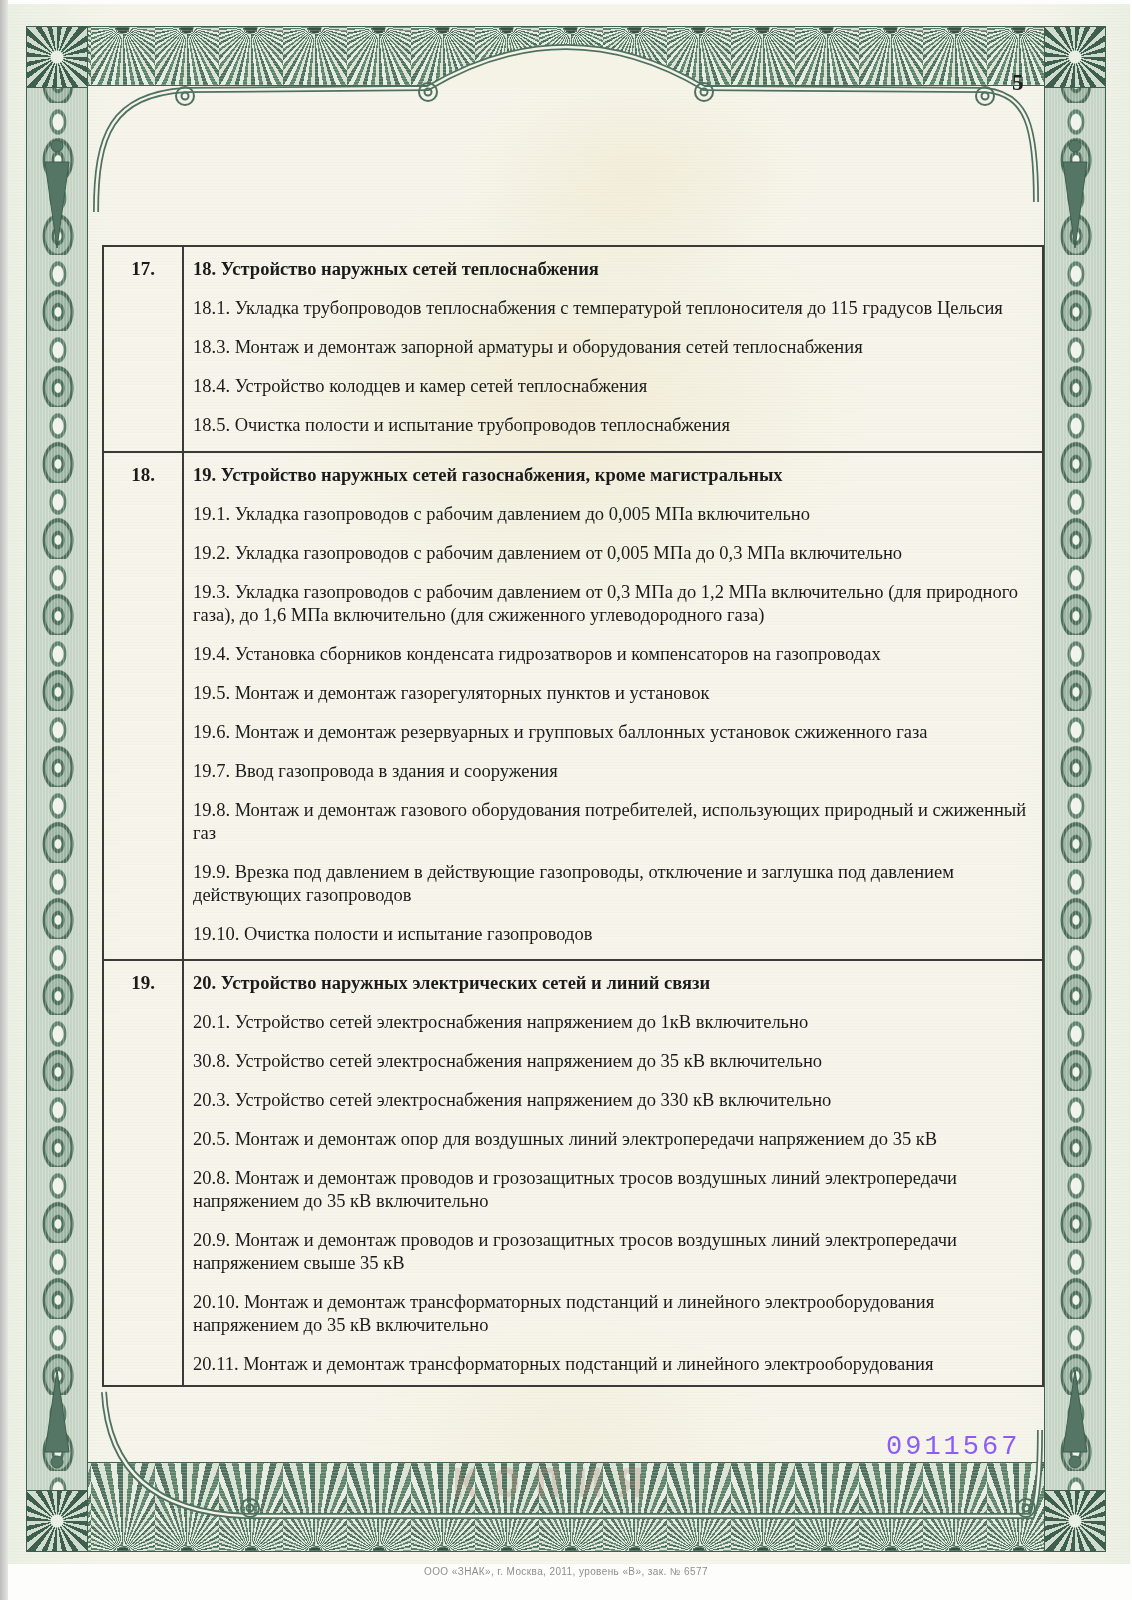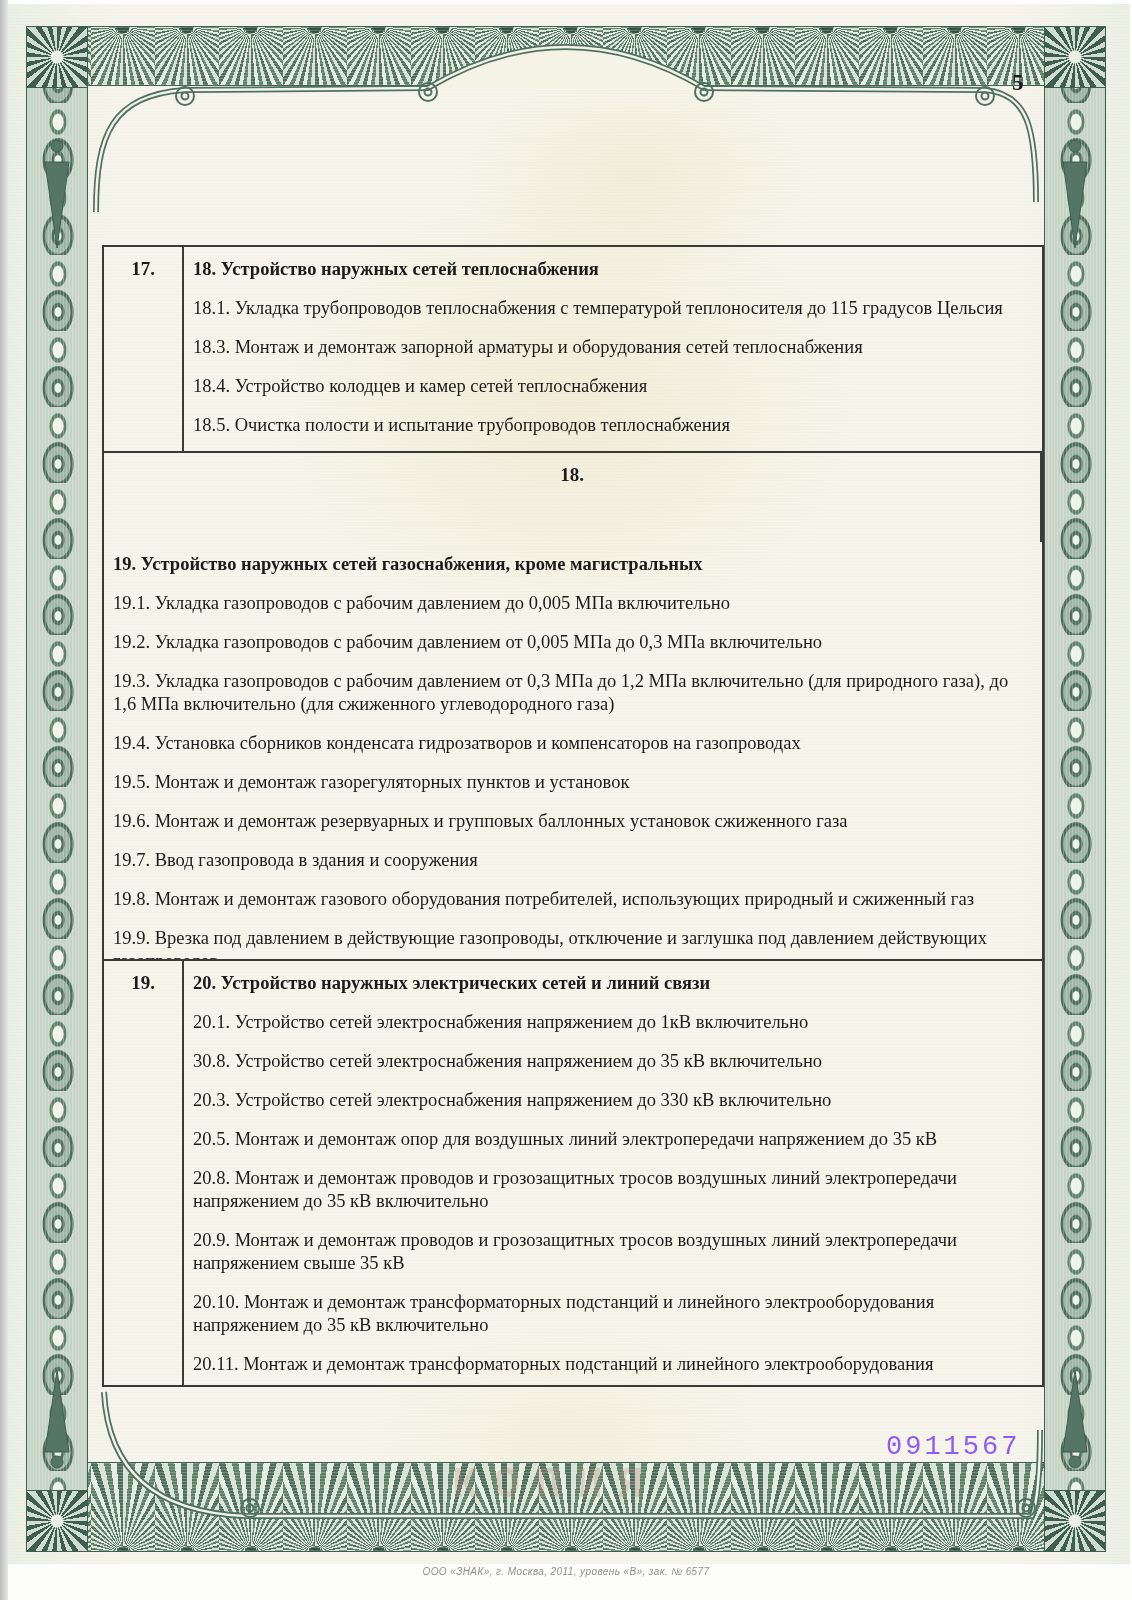--- a/index.html
+++ b/index.html
@@ -48,36 +48,36 @@
       radial-gradient(circle at 50% 50%, #e9efe3 0 6px, rgba(233,239,227,0) 7px),
       repeating-conic-gradient(from 0deg at 50% 50%, #3f5f4e 0 9deg, #cfdccf 9deg 18deg);}
   .c-tl{left:26px;top:26px;} .c-tr{left:1044px;top:26px;}
   .c-bl{left:26px;top:1490px;} .c-br{left:1044px;top:1490px;}
   .frame-svg{position:absolute;left:0;top:0;z-index:3;}
   
   .ctable{position:absolute;left:102px;top:245px;width:938px;z-index:5;
     border:2px solid #3a3a38;box-sizing:content-box;color:#1b1b1b;}
   .trow{display:flex;border-bottom:2px solid #3a3a38;overflow:hidden;}
   .trow:last-child{border-bottom:none;}
-  .trow:nth-child(1){height:204px;} .trow:nth-child(2){height:506px;flex-direction:column;} .trow:nth-child(3){height:424px;}
+  .trow:nth-child(1){height:204px;} .trow:nth-child(2){height:506px;} .trow:nth-child(3){height:424px;}
   .cell-num{flex:0 0 78px;border-right:2px solid #3a3a38;text-align:center;
     padding-top:11px;font-weight:bold;font-size:19px;}
   .cell-body{flex:1;padding:11px 12px 16px 9px;}
   .cell-body p{margin:0 0 16px 0;font-size:18.5px;line-height:23px;}
   .cell-body p.hdr{font-weight:bold;}
   
   .page-number{position:absolute;left:1012px;top:70px;z-index:5;
     font-size:23px;font-weight:bold;color:#1f1f1f;}
   .serial{position:absolute;left:886px;top:1432px;z-index:5;
     font-family:"Liberation Mono", monospace;font-size:27px;letter-spacing:3px;color:#8b5cf6;}
   .copy-watermark{position:absolute;left:452px;top:1460px;z-index:2;
     font-family:Liberation Mono, monospace;font-weight:bold;font-size:44px;
     letter-spacing:15px;color:rgba(186,138,122,0.28);filter:blur(0.7px);}
   .printer-line{position:absolute;left:0;right:0;top:1566px;z-index:5;text-align:center;
-    font-family:"Liberation Sans", sans-serif;font-size:10px;letter-spacing:.4px;color:#8f8f89;font-style:italic;}
+    font-family:"Liberation Sans", sans-serif;font-size:10px;letter-spacing:.4px;color:#8f8f89;}
 </style>
 </head>
 <body>
 
 <div>
   <div class="edge-strip"></div>
   <div class="paper"></div>
 
   <div class="band band-h band-top"></div>
   <div class="band band-h band-bottom"></div>

